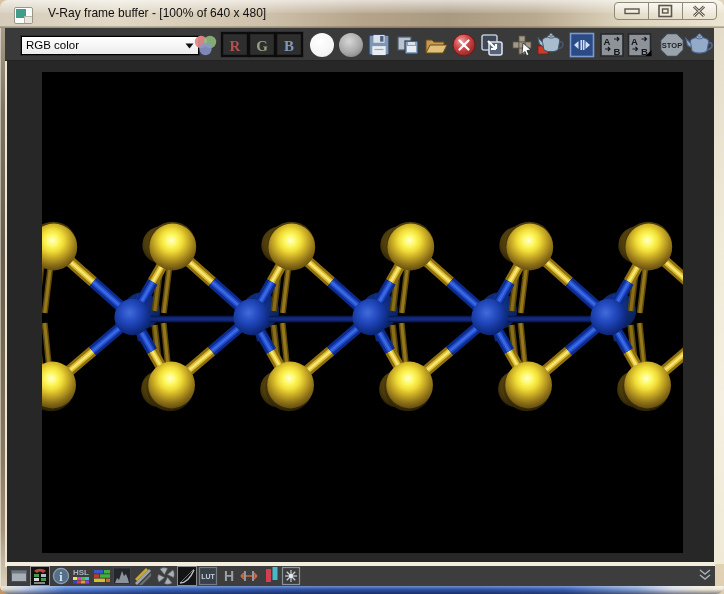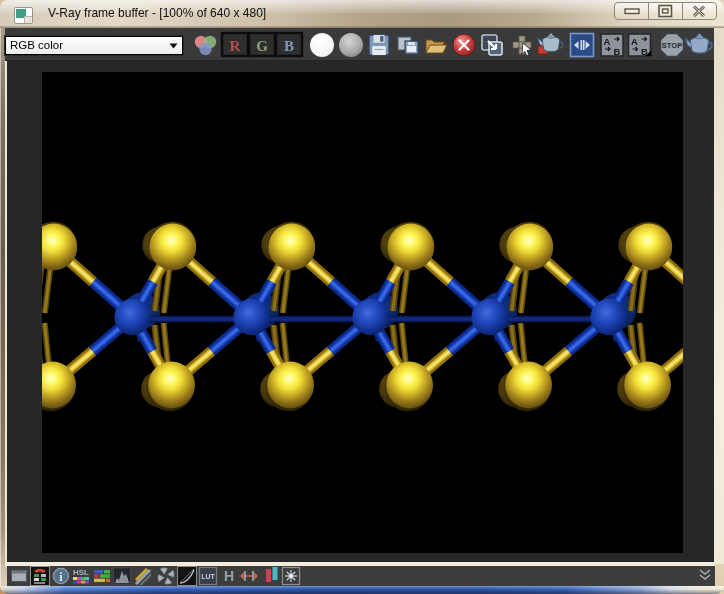--- a/index.html
+++ b/index.html
@@ -31,21 +31,21 @@
   #appicon .tl{position:absolute;left:1px;top:1px;width:10px;height:9px;background:#3e9e8a;}
   #appicon .fold{position:absolute;right:0px;bottom:0px;width:7px;height:6px;background:#e8e6e0;border-left:1px solid #b8b4a8;border-top:1px solid #b8b4a8;}
   #title-text{left:48px;top:5px;font-size:13.5px;color:#101010;display:inline-block;transform:scaleX(0.89);transform-origin:left center;white-space:nowrap;}
   #caption-btns{left:614px;top:2px;width:101px;height:16px;border:1px solid #8f897a;border-radius:4px;
     background:linear-gradient(180deg,rgba(255,255,255,0.55),rgba(235,228,210,0.25));}
   .capsep{position:absolute;top:0px;width:1px;height:16px;background:#8f897a;}
   
   #toolbar{left:5px;top:28px;width:709px;height:32px;background:#3a3a3a;border-bottom:1px solid #222;}
   #client{left:7px;top:61px;width:707px;height:501px;background:#272727;}
   #canvas{left:42px;top:72px;width:641px;height:481px;background:#000;}
-  #dropdown{position:absolute;left:0;top:8px;width:176px;height:17px;background:#f2f2f2;border:1px solid #000;
+  #dropdown{position:absolute;left:16px;top:8px;width:176px;height:17px;background:#f2f2f2;border:1px solid #000;
     box-shadow:0 0 0 1px #2c2c2c; font-size:11.5px;color:#000;background:linear-gradient(180deg,#ffffff,#ececec);}
   #dropdown span{position:absolute;left:4px;top:1.5px;font-size:11.5px;}
   #dd-arrow{position:absolute;right:2px;top:2px;width:13px;height:13px;}
 </style>
 </head>
 <body>
 <div id="win">
   <div id="titlebar" class="abs"></div>
   <div id="lframe" class="abs"></div>
   <div id="lcream" class="abs"></div>

